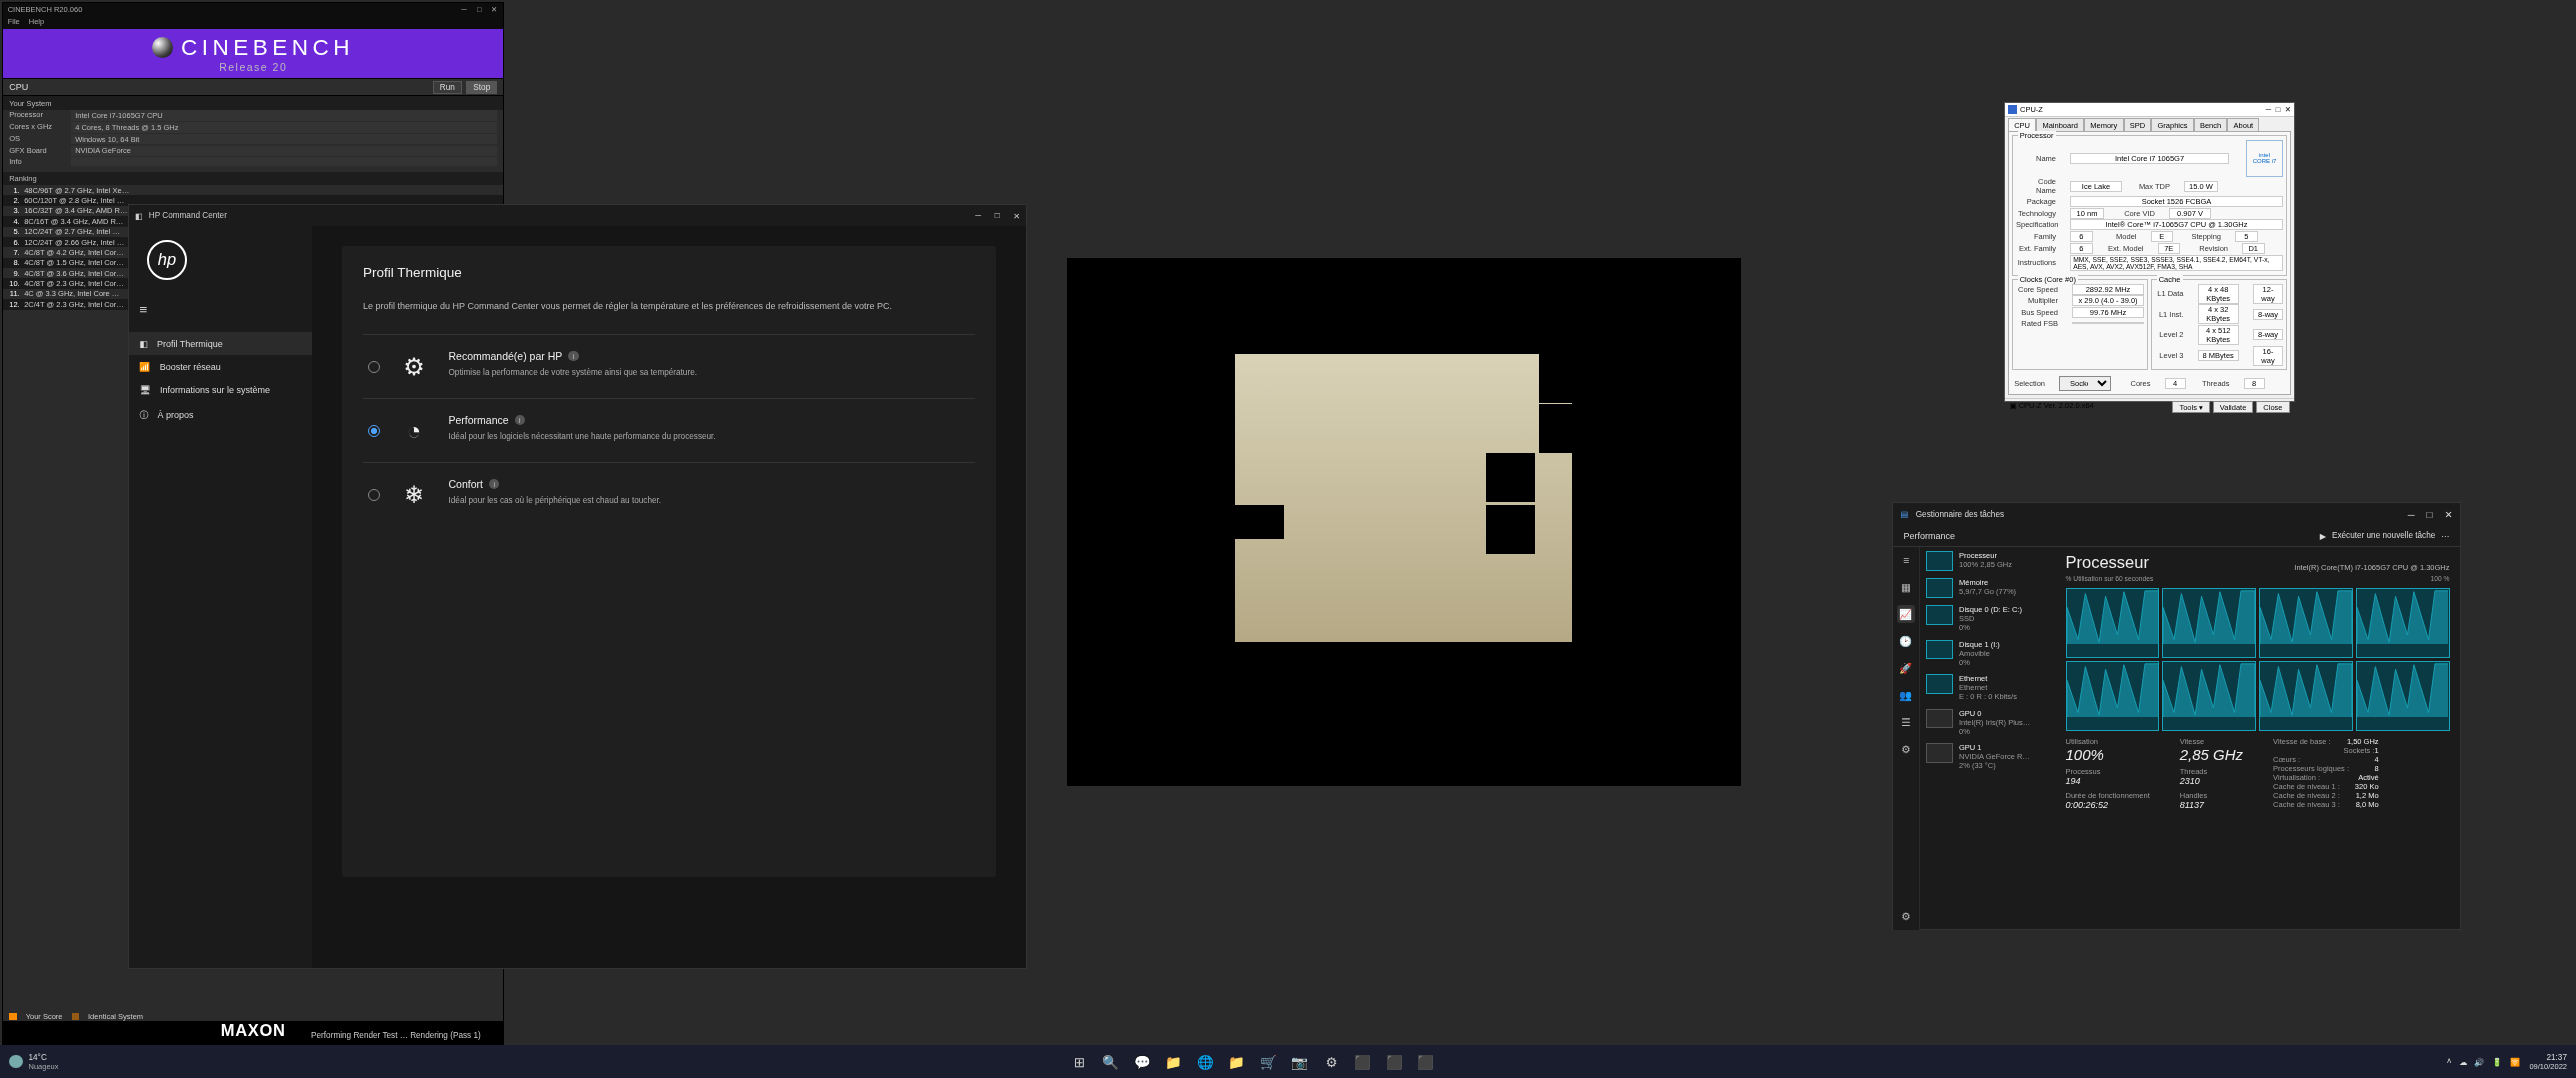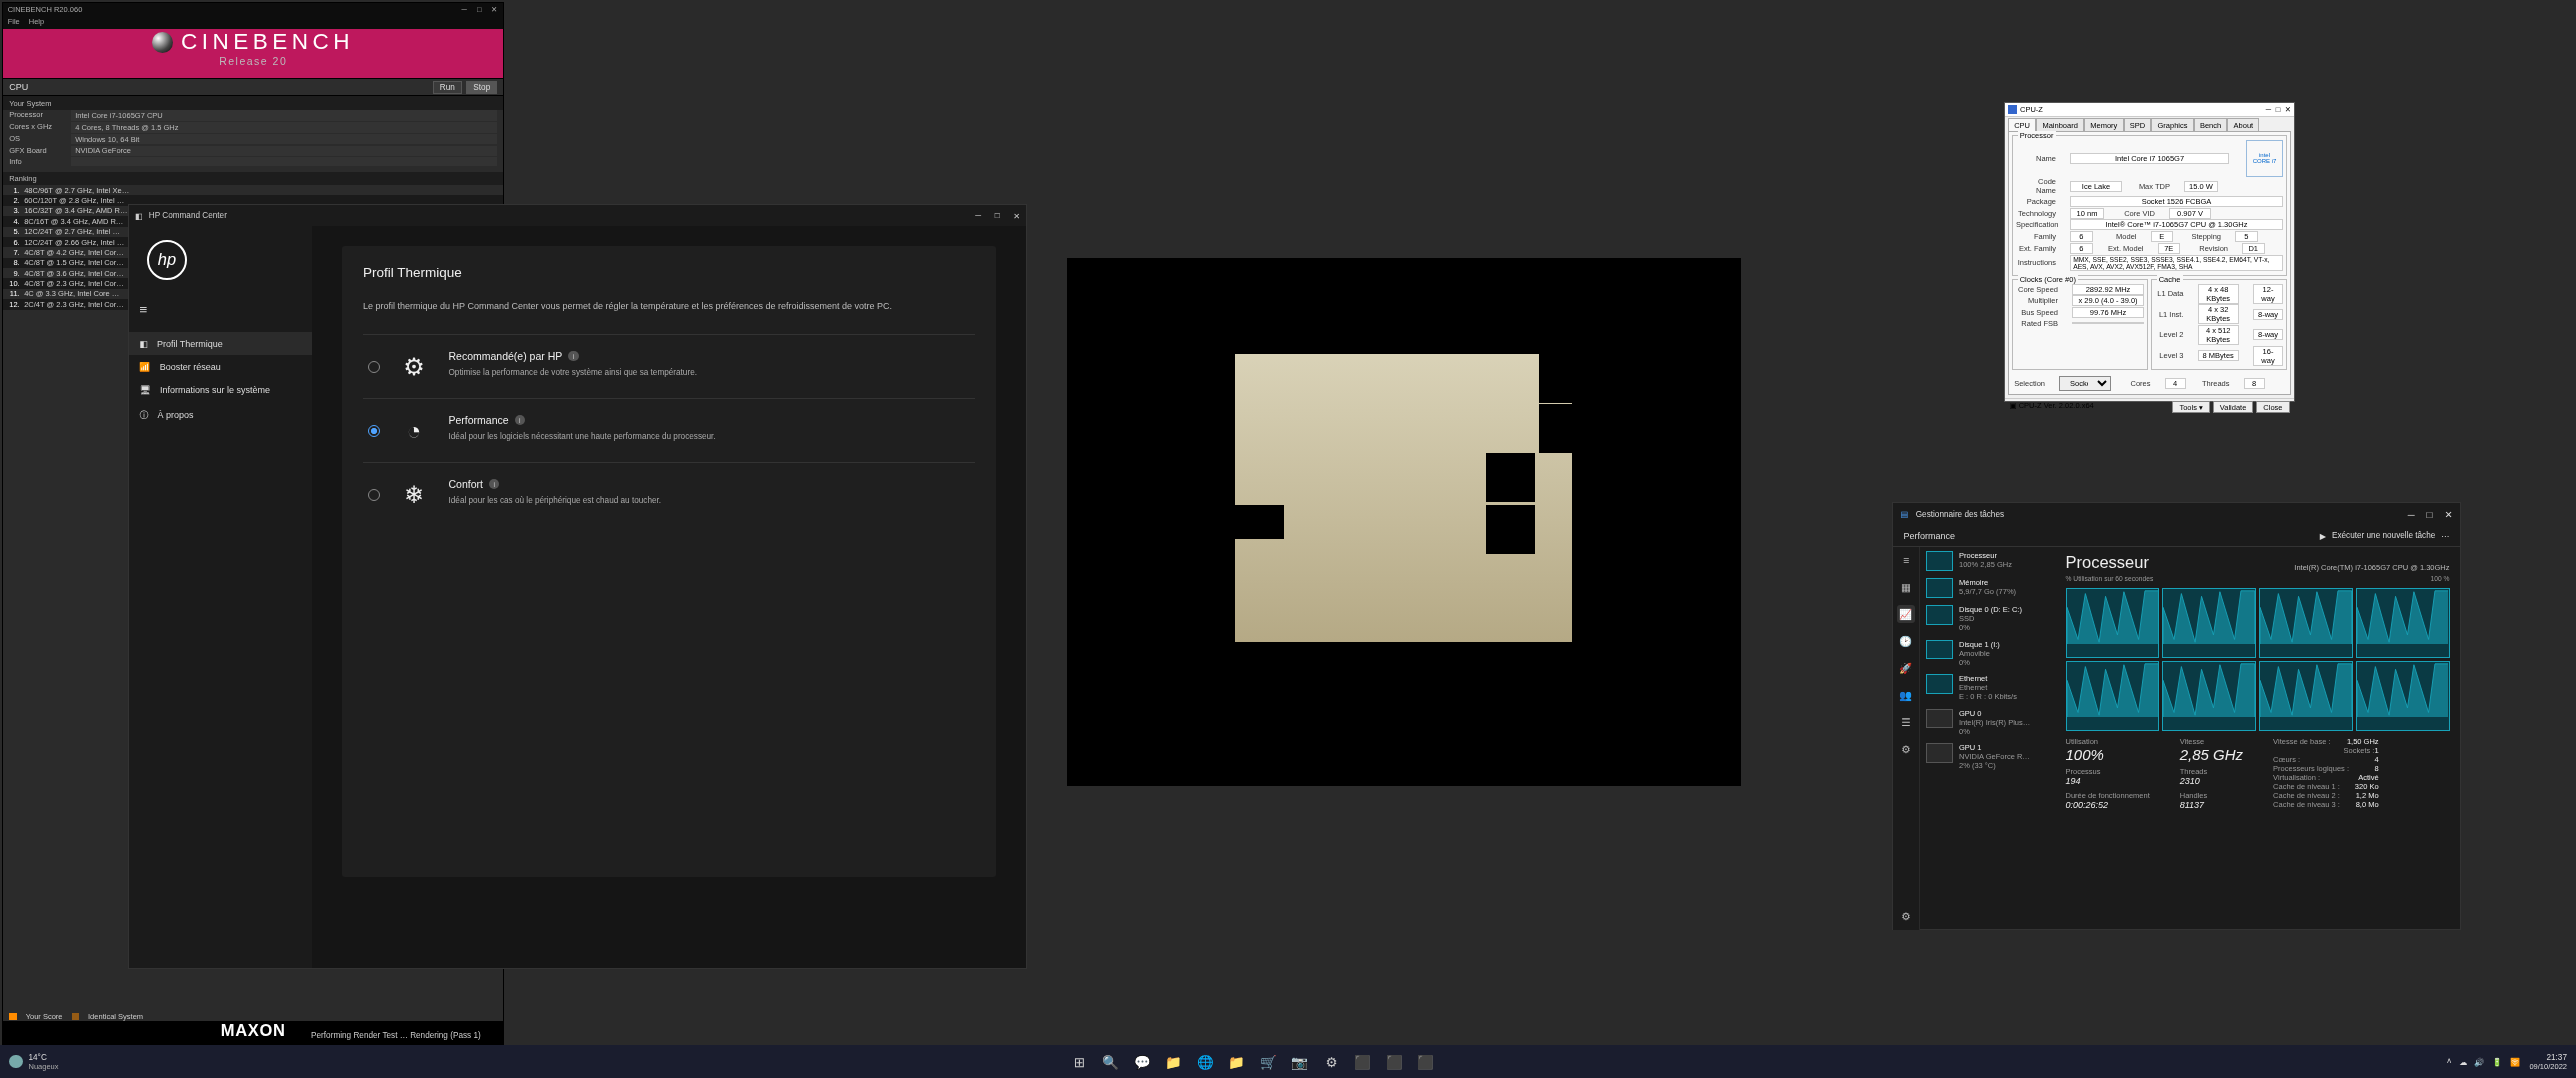--- a/index.html
+++ b/index.html
@@ -3,21 +3,21 @@
 <meta charset="utf-8">
 <style>
 *{margin:0;padding:0;box-sizing:border-box;font-family:"Segoe UI",sans-serif;}
 html,body{width:2576px;height:1078px;background:#2a2a2a;overflow:hidden;position:relative;color:#ccc;}
 
 .cinebench{position:absolute;left:2.2px;top:2.2px;width:502px;height:1045px;background:#2b2b2b;border:0.7px solid #000;}
 .cinebench .tb{height:13.5px;background:#0d0d0d;color:#aaa;font-size:7.5px;padding:1.5px 4.5px;display:flex;justify-content:space-between;}
 .cinebench .wcl{display:flex;gap:6px;}
 .cinebench .wcl span{width:9px;text-align:center;}
 .cinebench .menu{height:12.7px;background:#0d0d0d;color:#aaa;font-size:7.5px;padding:0.7px 4.5px;display:flex;gap:9px;}
-.cinebench .banner{height:49px;background:#be185d;display:flex;flex-direction:column;align-items:center;}
+.cinebench .banner{height:49px;background:#6d28d9;display:flex;flex-direction:column;align-items:center;justify-content:center;}
 .cinebench .banner .l{font-size:22.5px;letter-spacing:4.5px;color:#fff;display:flex;align-items:center;gap:7.5px;}
 .cinebench .banner .l .orb{width:21px;height:21px;border-radius:50%;background:radial-gradient(circle at 30% 30%,#fff,#444 60%,#000);}
 .cinebench .banner .r{font-size:10.5px;color:#bbb;letter-spacing:1.5px;}
 .cinebench .cpubar{height:18px;background:#2d2d2d;display:flex;align-items:center;justify-content:space-between;padding:0 6px;font-size:9px;color:#ddd;border-top:0.7px solid #000;border-bottom:0.7px solid #000;}
 .cinebench .cpubar .right{display:flex;align-items:center;gap:4.5px;}
 .cinebench .cpubar button{background:#3a3a3a;border:0.7px solid #555;color:#ddd;font-size:8.2px;padding:0.7px 6px;}
 .section-h{font-size:7.5px;color:#bbb;padding:2.2px 6px;background:#1d1d1d;}
 .sysrow{display:flex;font-size:7.5px;color:#bbb;padding:0.7px 6px;gap:7.5px;}
 .sysrow .k{width:54px;}
 .sysrow .v{background:#333;padding:0.7px 4.5px;flex:1;}

